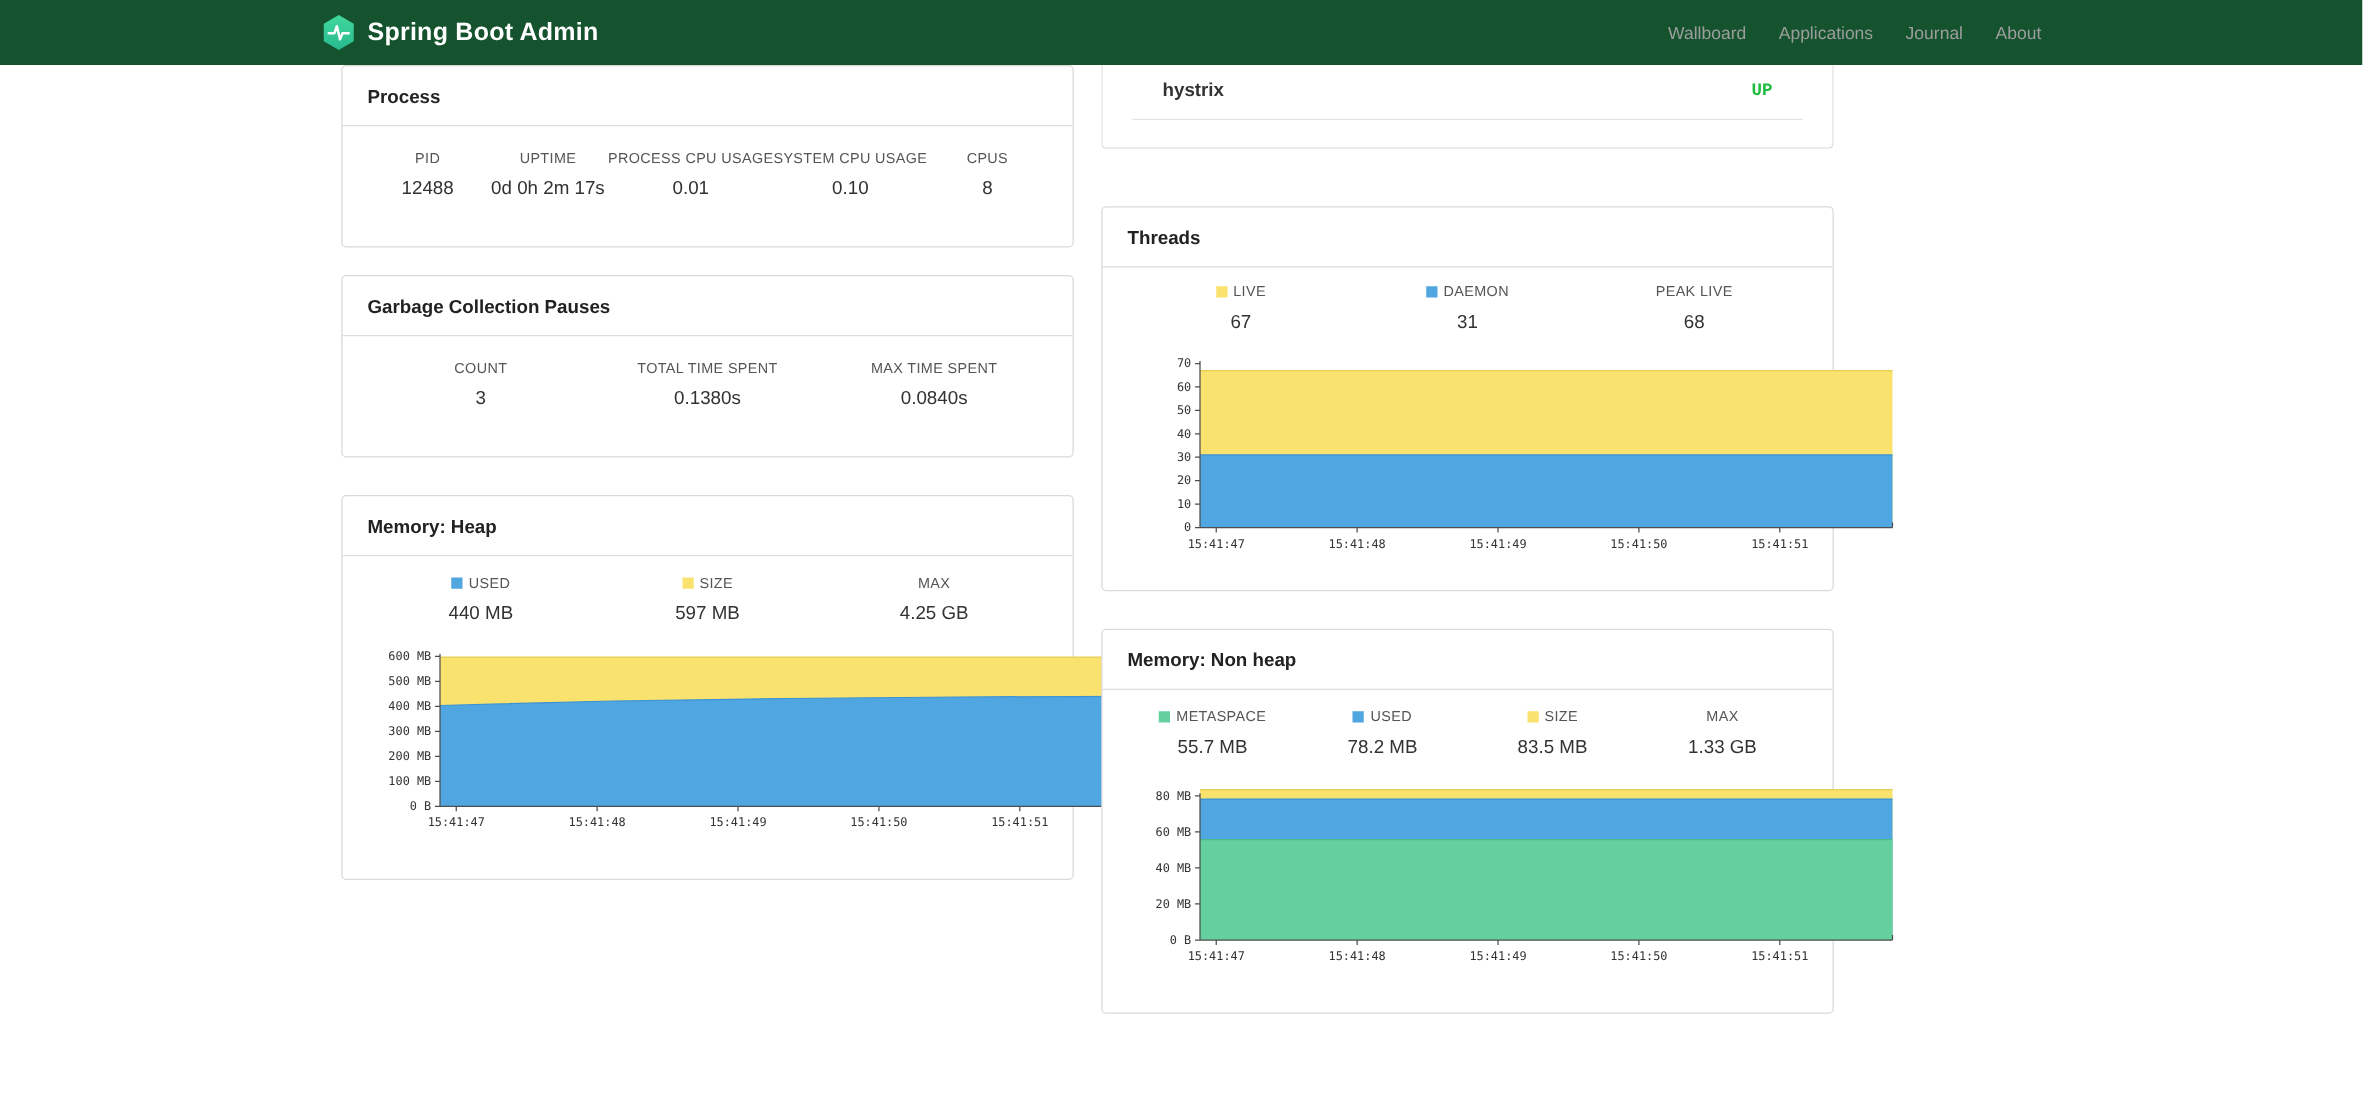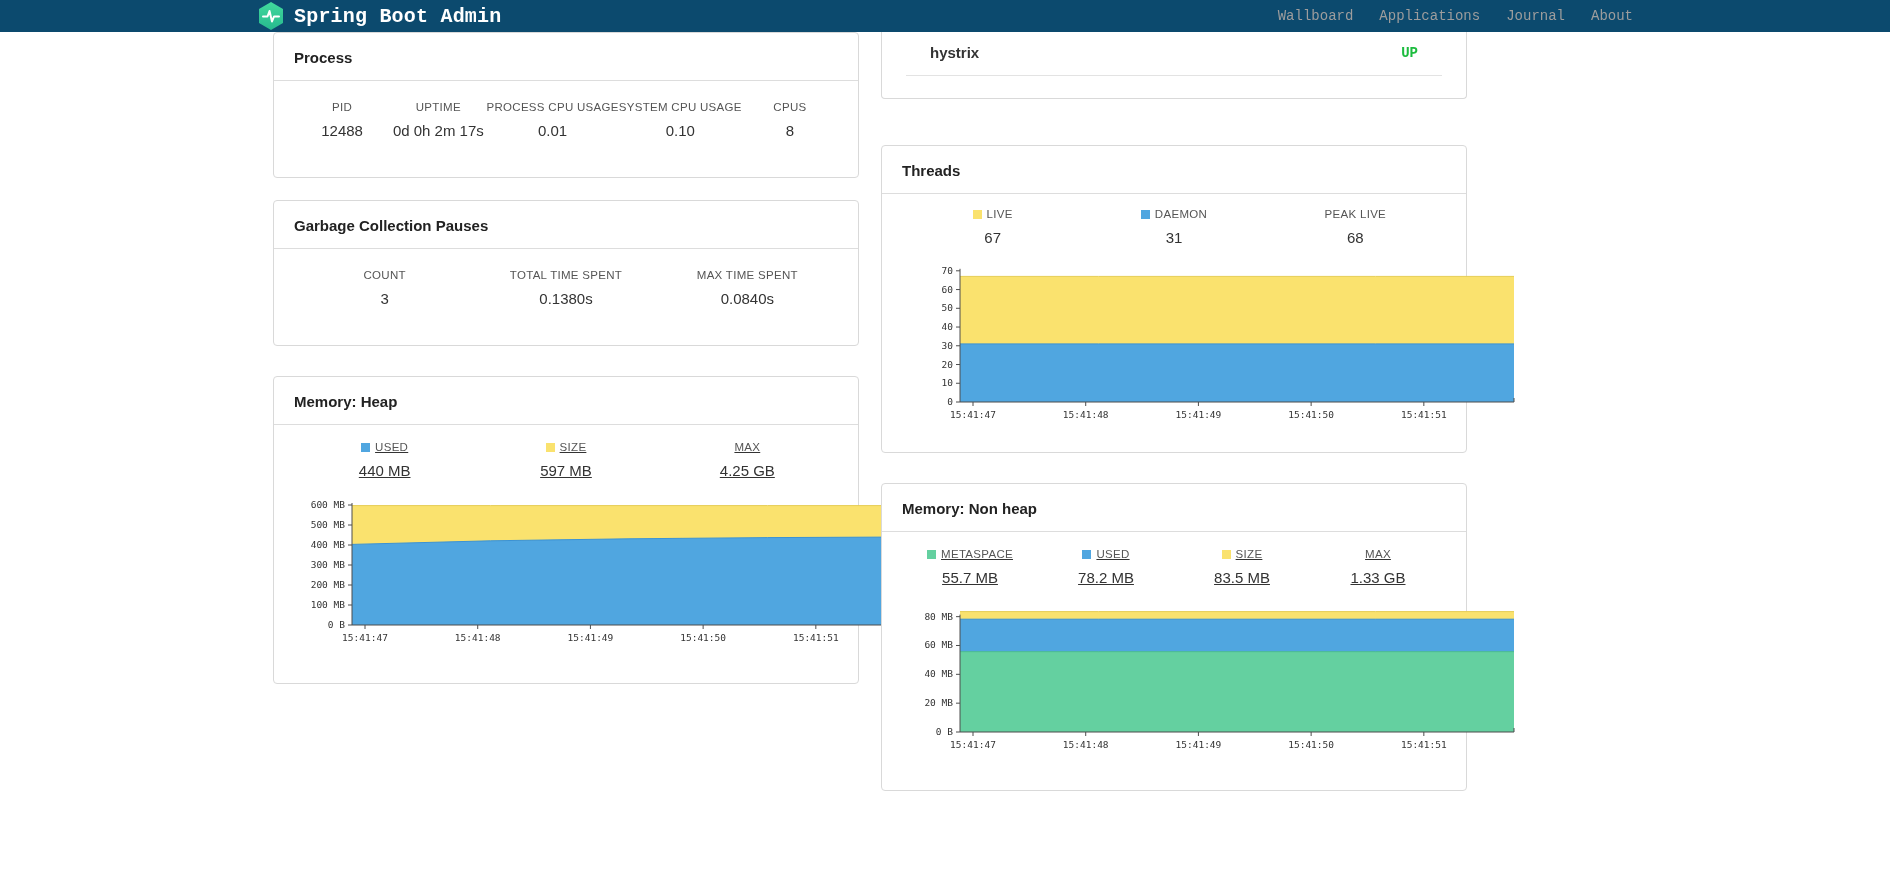--- a/index.html
+++ b/index.html
@@ -3,21 +3,21 @@
 <meta charset="utf-8">
 <style>
   * { box-sizing: border-box; margin: 0; padding: 0; }
   html, body { background: #fff; }
   body {
     width: 1890px; height: 892px; overflow: hidden;
     font-family: "Liberation Sans", sans-serif; color: #333;
   }
 
   
-  .navbar { height: 32px; background: #0c4a6e; font-family: Liberation Mono, monospace; }
+  .navbar { height: 52px; background: #14532d; }
   .nav-inner {
     width: 1376px; height: 100%; margin: 0 auto;
     display: flex; align-items: center; justify-content: space-between;
   }
   .brand { display: flex; align-items: center; gap: 9px; text-decoration: none; cursor: pointer; }
   .brand-title { color: #fff; font-size: 20px; font-weight: bold; letter-spacing: .2px; }
   .nav-links { display: flex; align-items: center; }
   .nav-link {
     color: #9d9d9d; font-size: 14px; margin-left: 26px;
     text-decoration: none; cursor: pointer;
@@ -30,21 +30,21 @@
   .col-left { }
 
   
   .panel { background: #fff; border: 1px solid #d9d9d9; border-radius: 4px; }
   .panel-title {
     font-size: 15px; font-weight: bold; color: #222;
     padding: 16px 20px 14px; border-bottom: 1px solid #ddd;
   }
   .panel-body { padding: 14px 20px 24px; }
   .panel-body.kv { padding: 20px 20px 38px; }
-  .panel-body.mem { padding: 16px 20px 32px; text-decoration: underline; }
+  .panel-body.mem { padding: 16px 20px 32px; }
 
   
   .panel-cut {
     border: 1px solid #d9d9d9; border-top: none;
     border-radius: 0 0 4px 4px; padding: 0 24px 22px; background: #fff;
   }
   .health-row {
     display: flex; justify-content: space-between; align-items: center;
     padding: 12px 24px 14px; border-bottom: 1px solid #e3e3e3;
   }

